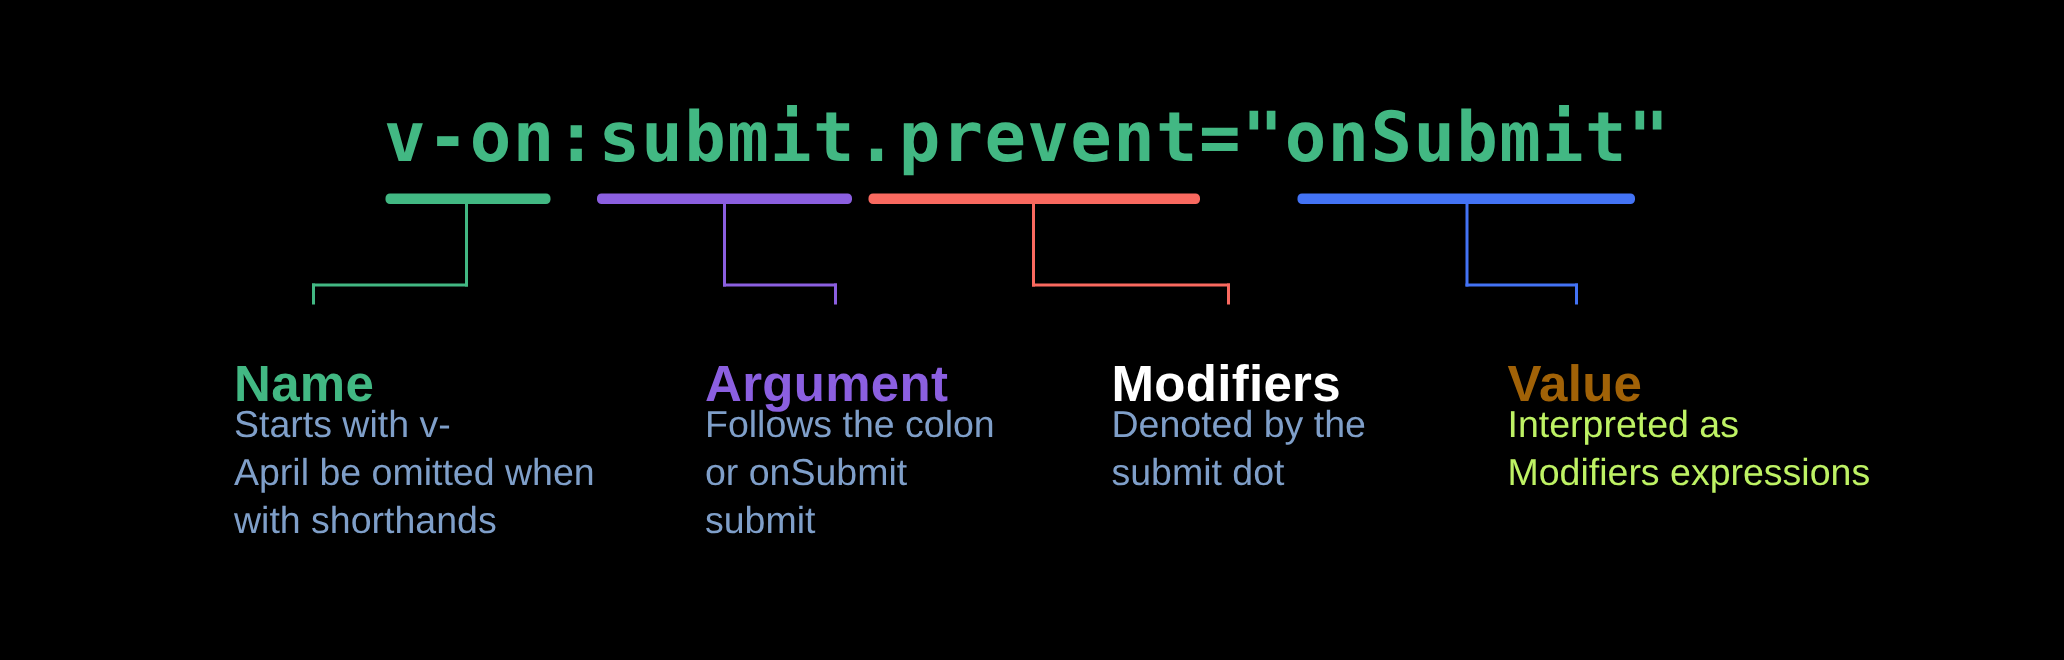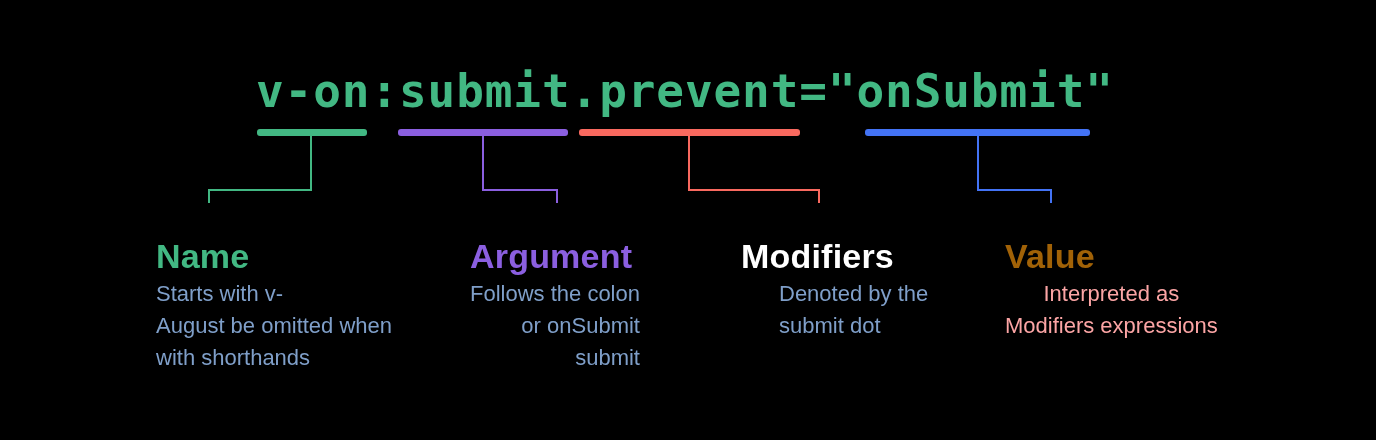--- a/index.html
+++ b/index.html
@@ -38,68 +38,68 @@
 
   .label{
     position:absolute;top:236px;
     font-size:34px;line-height:40px;font-weight:700;
     letter-spacing:0.2px;
     white-space:nowrap;
   }
   .l0{left:156px;} .l1{left:470px;} .l2{left:741px;} .l3{left:1005px;}
 
   .desc{
-    position:absolute;top:278px;
-    font-size:22px;line-height:32px;font-weight:400;
+    position:absolute;top:267px;
+    font-size:25px;line-height:32px;font-weight:400;
     white-space:nowrap;
   }
   .p0{left:156px;} .p1{left:470px;} .p2{left:741px;} .p3{left:1005px;}
 </style>
 </head>
 <body>
 
 <div class="canvas">
 
   <div class="code" style="color: rgb(66, 184, 131);">v-on:submit.prevent="onSubmit"</div>
 
   <div class="bar b0" style="background-color: rgb(66, 184, 131);"></div>
   <div class="cl v v0" style="background-color: rgb(66, 184, 131);"></div>
   <div class="cl h h0" style="background-color: rgb(66, 184, 131);"></div>
   <div class="cl d d0" style="background-color: rgb(66, 184, 131);"></div>
   <div class="label l0" style="color: rgb(66, 184, 131);">Name</div>
   <div class="desc p0" style="color: rgb(127, 159, 201);">
     <div>Starts with v-</div>
-    <div>August be omitted when</div>
+    <div>April be omitted when</div>
     <div>with shorthands</div>
   </div>
 
   <div class="bar b1" style="background-color: rgb(139, 95, 224);"></div>
   <div class="cl v v1" style="background-color: rgb(139, 95, 224);"></div>
   <div class="cl h h1" style="background-color: rgb(139, 95, 224);"></div>
   <div class="cl d d1" style="background-color: rgb(139, 95, 224);"></div>
   <div class="label l1" style="color: rgb(139, 95, 224);">Argument</div>
-  <div class="desc p1" style="color: rgb(127, 159, 201); text-align: right;">
+  <div class="desc p1" style="color: rgb(127, 159, 201);">
     <div>Follows the colon</div>
     <div>or onSubmit</div>
     <div>submit</div>
   </div>
 
   <div class="bar b2" style="background-color: rgb(249, 105, 95);"></div>
   <div class="cl v v2" style="background-color: rgb(249, 105, 95);"></div>
   <div class="cl h h2" style="background-color: rgb(249, 105, 95);"></div>
   <div class="cl d d2" style="background-color: rgb(249, 105, 95);"></div>
   <div class="label l2" style="color: #ffffff;">Modifiers</div>
-  <div class="desc p2" style="color: rgb(127, 159, 201); margin-left: 38px;">
+  <div class="desc p2" style="color: rgb(127, 159, 201);">
     <div>Denoted by the</div>
     <div>submit dot</div>
   </div>
 
   <div class="bar b3" style="background-color: rgb(67, 115, 245);"></div>
   <div class="cl v v3" style="background-color: rgb(67, 115, 245);"></div>
   <div class="cl h h3" style="background-color: rgb(67, 115, 245);"></div>
   <div class="cl d d3" style="background-color: rgb(67, 115, 245);"></div>
   <div class="label l3" style="color: #a16207;">Value</div>
-  <div class="desc p3" style="color: #fca5a5; text-align: center;">
+  <div class="desc p3" style="color: #bef264;">
     <div>Interpreted as</div>
     <div>Modifiers expressions</div>
   </div>
 
 </div>
 
 </body></html>

